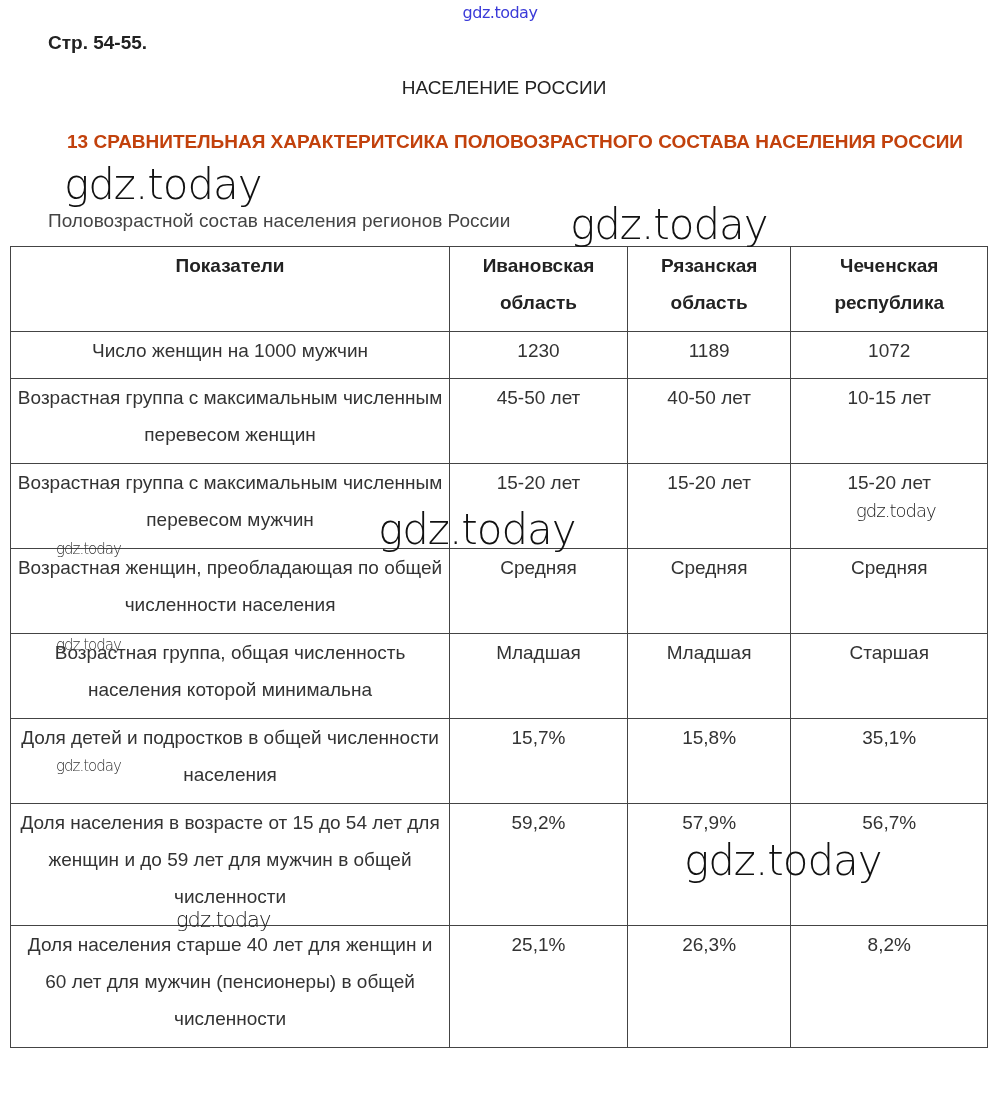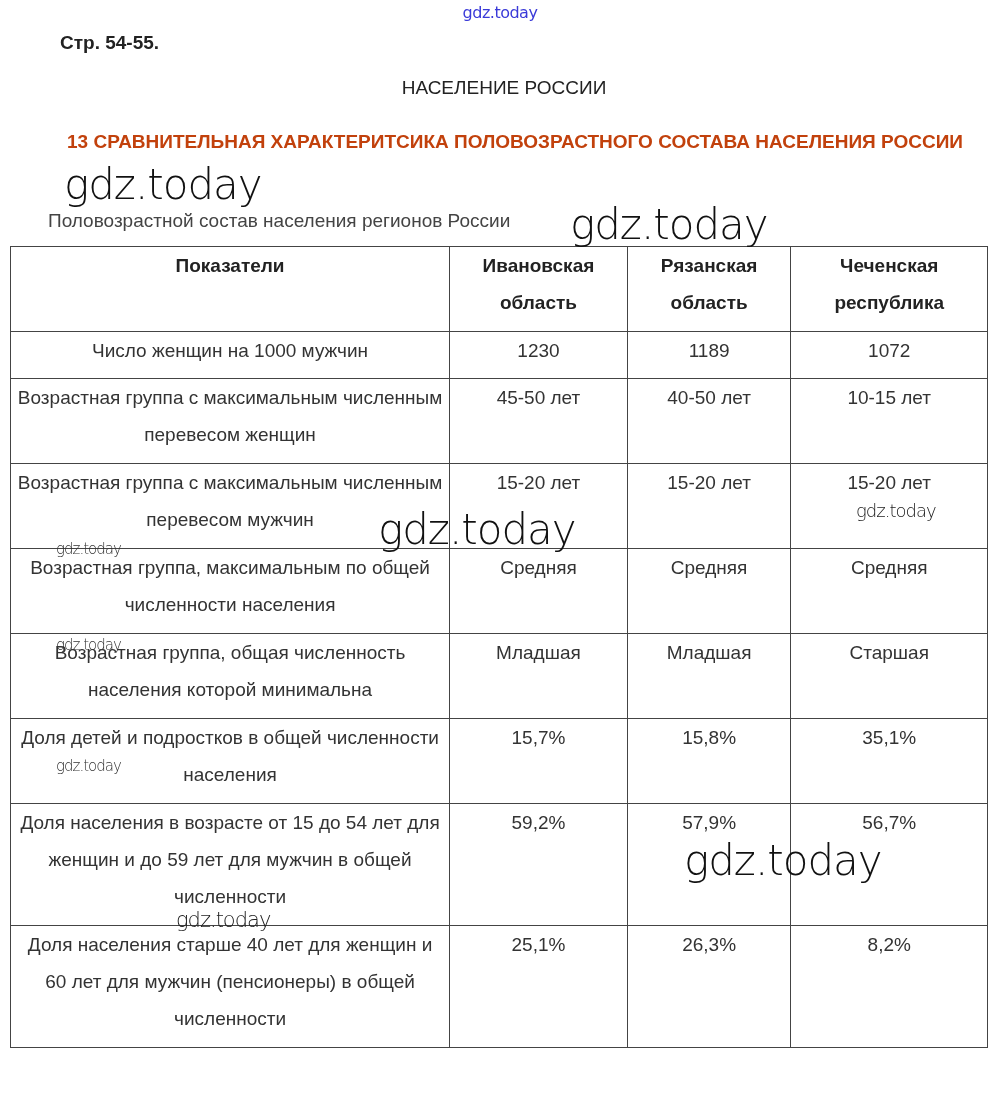--- a/index.html
+++ b/index.html
@@ -1,21 +1,21 @@
 <!DOCTYPE html>
 <html><head>
 <meta charset="utf-8">
 <style>
   html, body { margin:0; padding:0; background:#ffffff; }
   body { width:1000px; height:1099px; position:relative; overflow:hidden;
          font-family:"Liberation Sans", sans-serif; color:#1a1a1a; }
   .abs { position:absolute; }
   .top-wm { left:0; width:1000px; top:3px; text-align:center; font-size:16px; color:#3a3ad8;
             font-family:"DejaVu Sans", sans-serif; letter-spacing:-0.5px; }
-  .page-ref { left:60px; top:32px; font-size:19px; font-weight:bold; color:#222; }
+  .page-ref { left:48px; top:32px; font-size:19px; font-weight:bold; color:#222; }
   .h1 { left:4px; width:1000px; top:77px; text-align:center; font-size:19px; font-weight:normal; color:#222; }
   .h2 { left:40px; width:950px; top:123px; text-align:center; font-size:19px; font-weight:bold; color:#c2410c; line-height:38px; }
   .subtitle { left:48px; top:210px; font-size:19px; color:#444; }
   .wm { font-family:"DejaVu Sans", sans-serif; color:#111; font-weight:200; letter-spacing:-1px; }
   .wm-big { font-size:42px; }
   .wm-small { font-size:15px; color:#333; }
   .wm-mid { font-size:21px; color:#222; }
   table.main { position:absolute; left:10px; top:246px; border-collapse:collapse; width:978px; }
   table.main td, table.main th { border:1.2px solid #444; vertical-align:top; text-align:center;
       font-size:19px; line-height:37px; color:#333; padding:0 6px; font-weight:normal; }
@@ -57,21 +57,21 @@
     <td>40-50 лет</td>
     <td>10-15 лет</td>
   </tr>
   <tr class="r3">
     <td class="label">Возрастная группа с максимальным численным перевесом мужчин</td>
     <td>15-20 лет</td>
     <td>15-20 лет</td>
     <td>15-20 лет</td>
   </tr>
   <tr class="r4">
-    <td class="label">Возрастная группа, максимальным по общей численности населения</td>
+    <td class="label">Возрастная женщин, преобладающая по общей численности населения</td>
     <td>Средняя</td>
     <td>Средняя</td>
     <td>Средняя</td>
   </tr>
   <tr class="r5">
     <td class="label">Возрастная группа, общая численность населения которой минимальна</td>
     <td>Младшая</td>
     <td>Младшая</td>
     <td>Старшая</td>
   </tr>

